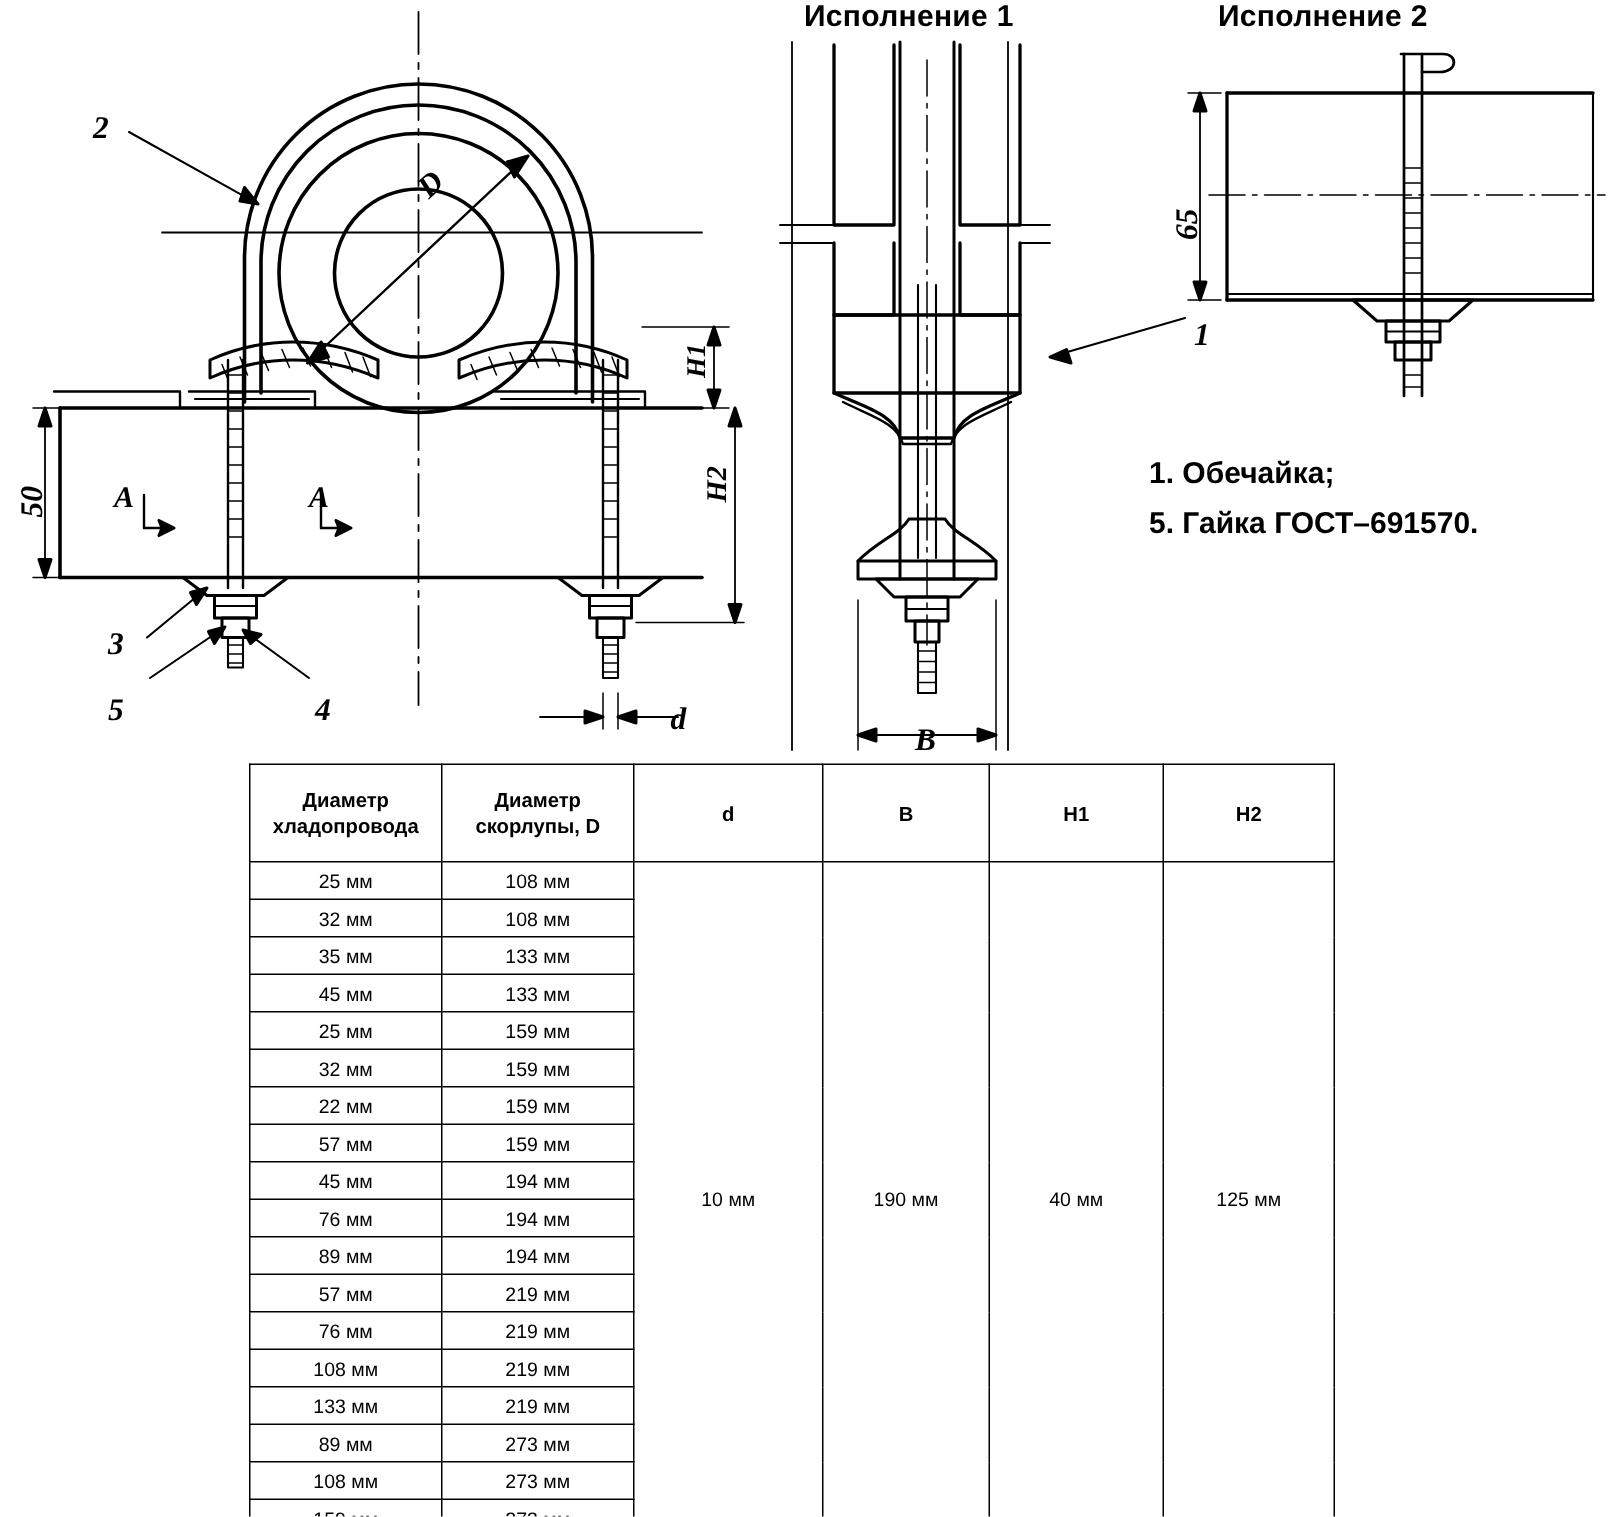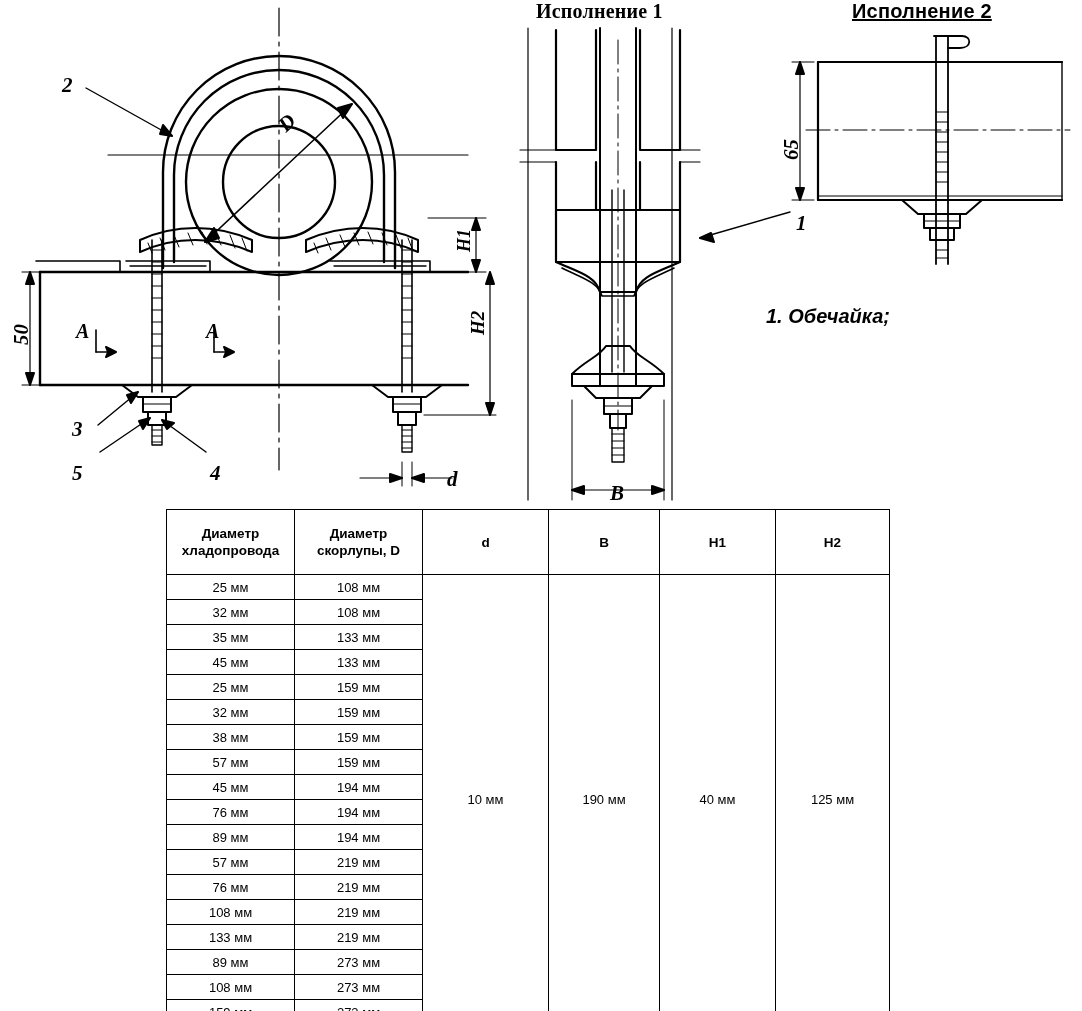--- a/index.html
+++ b/index.html
@@ -24,36 +24,35 @@
   }
 
   
   .drawing-title {
     position: absolute;
     font-size: 20px;
     font-weight: 700;
     letter-spacing: 0.2px;
     white-space: nowrap;
   }
-  #title-v1 { left: 536px; top: 0px; font-family: Liberation Serif, serif; }
-  #title-v2 { left: 852px; top: 0px; text-decoration: underline; }
+  #title-v1 { left: 536px; top: 0px; }
+  #title-v2 { left: 812px; top: 0px; }
 
   
   .legend {
     position: absolute;
     left: 766px;
     top: 300px;
     width: 300px;
   }
   .legend-item {
     font-size: 20px;
     font-weight: 700;
     line-height: 33px;
     white-space: nowrap;
-    font-style: italic;
   }
 
   
   .spec-table {
     position: absolute;
     left: 166px;
     top: 509px;
     border-collapse: collapse;
     font-size: 13px;
   }
@@ -344,20 +343,21 @@
       <text transform="translate(286,133) rotate(-43)" font-size="21">D</text>
       <text transform="translate(470,252) rotate(-90)" font-size="18">H1</text>
       <text transform="translate(484,335) rotate(-90)" font-size="19">H2</text>
       <text x="447" y="486" font-size="21">d</text>
       <text x="610" y="500" font-size="21">B</text>
     </g>
   </svg>
 
   <div class="legend">
     <div class="legend-item">1. Обечайка;</div>
+    <div class="legend-item">5. Гайка ГОСТ–691570.</div>
   </div>
 
   <table class="spec-table">
     <thead>
       <tr>
         <th class="col-a">
           <div>Диаметр</div>
           <div>хладопровода</div>
         </th>
         <th class="col-b">
@@ -393,21 +393,21 @@
       </tr>
       <tr>
         <td>25 мм</td>
         <td>159 мм</td>
       </tr>
       <tr>
         <td>32 мм</td>
         <td>159 мм</td>
       </tr>
       <tr>
-        <td>38 мм</td>
+        <td>22 мм</td>
         <td>159 мм</td>
       </tr>
       <tr>
         <td>57 мм</td>
         <td>159 мм</td>
       </tr>
       <tr>
         <td>45 мм</td>
         <td>194 мм</td>
       </tr>

